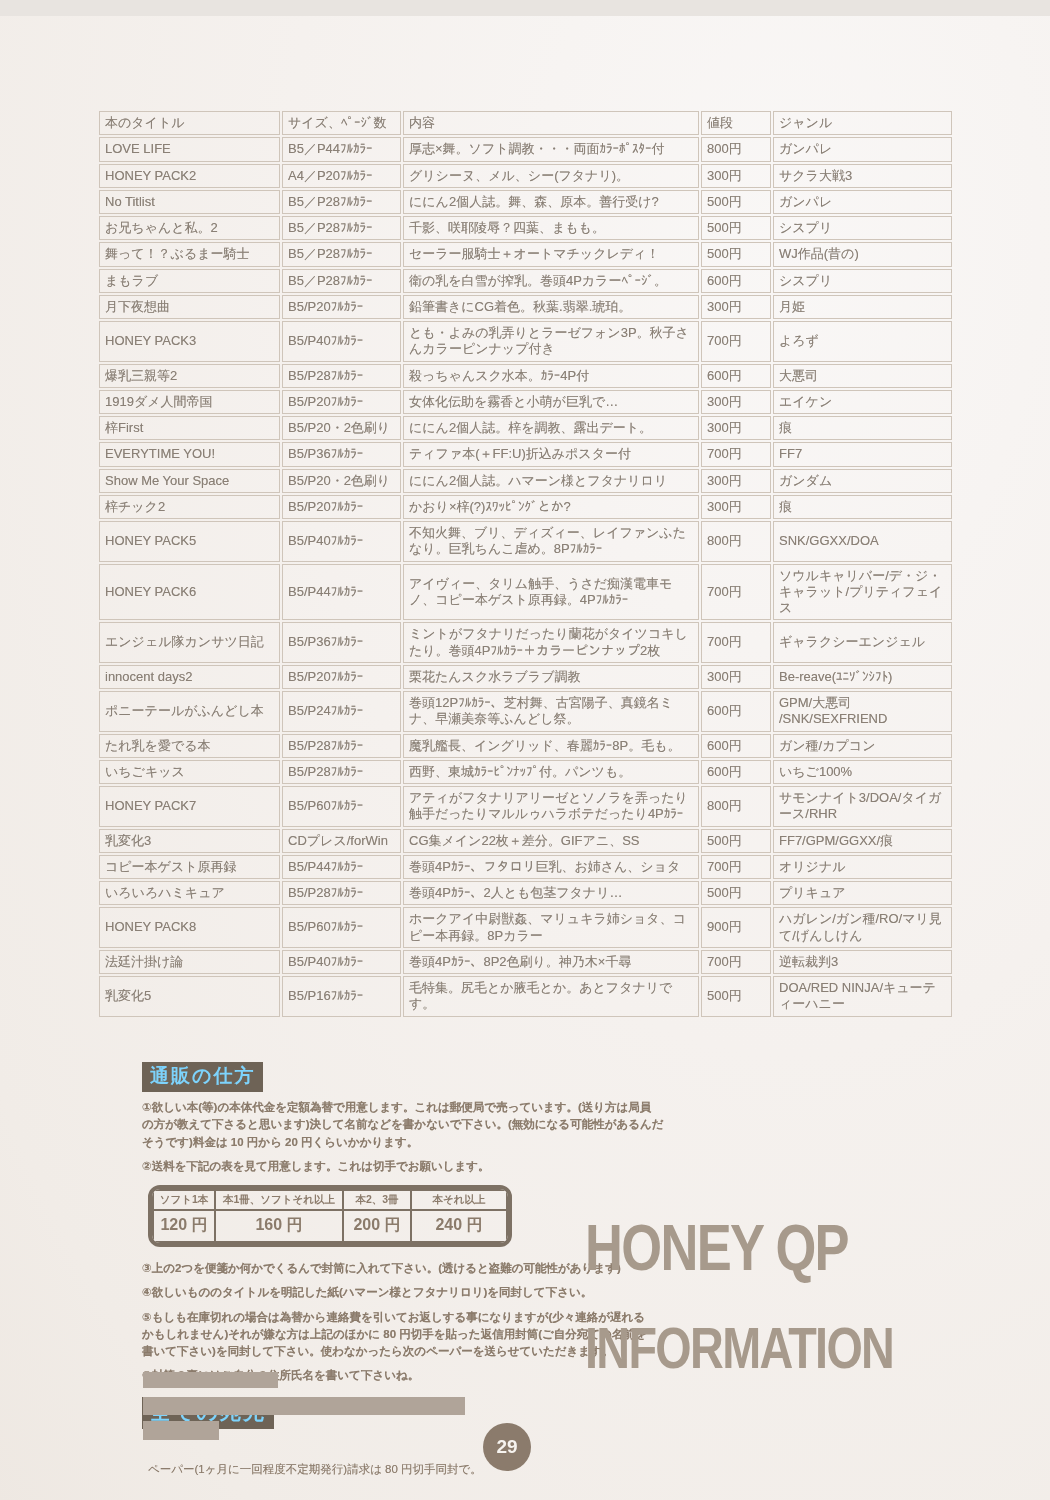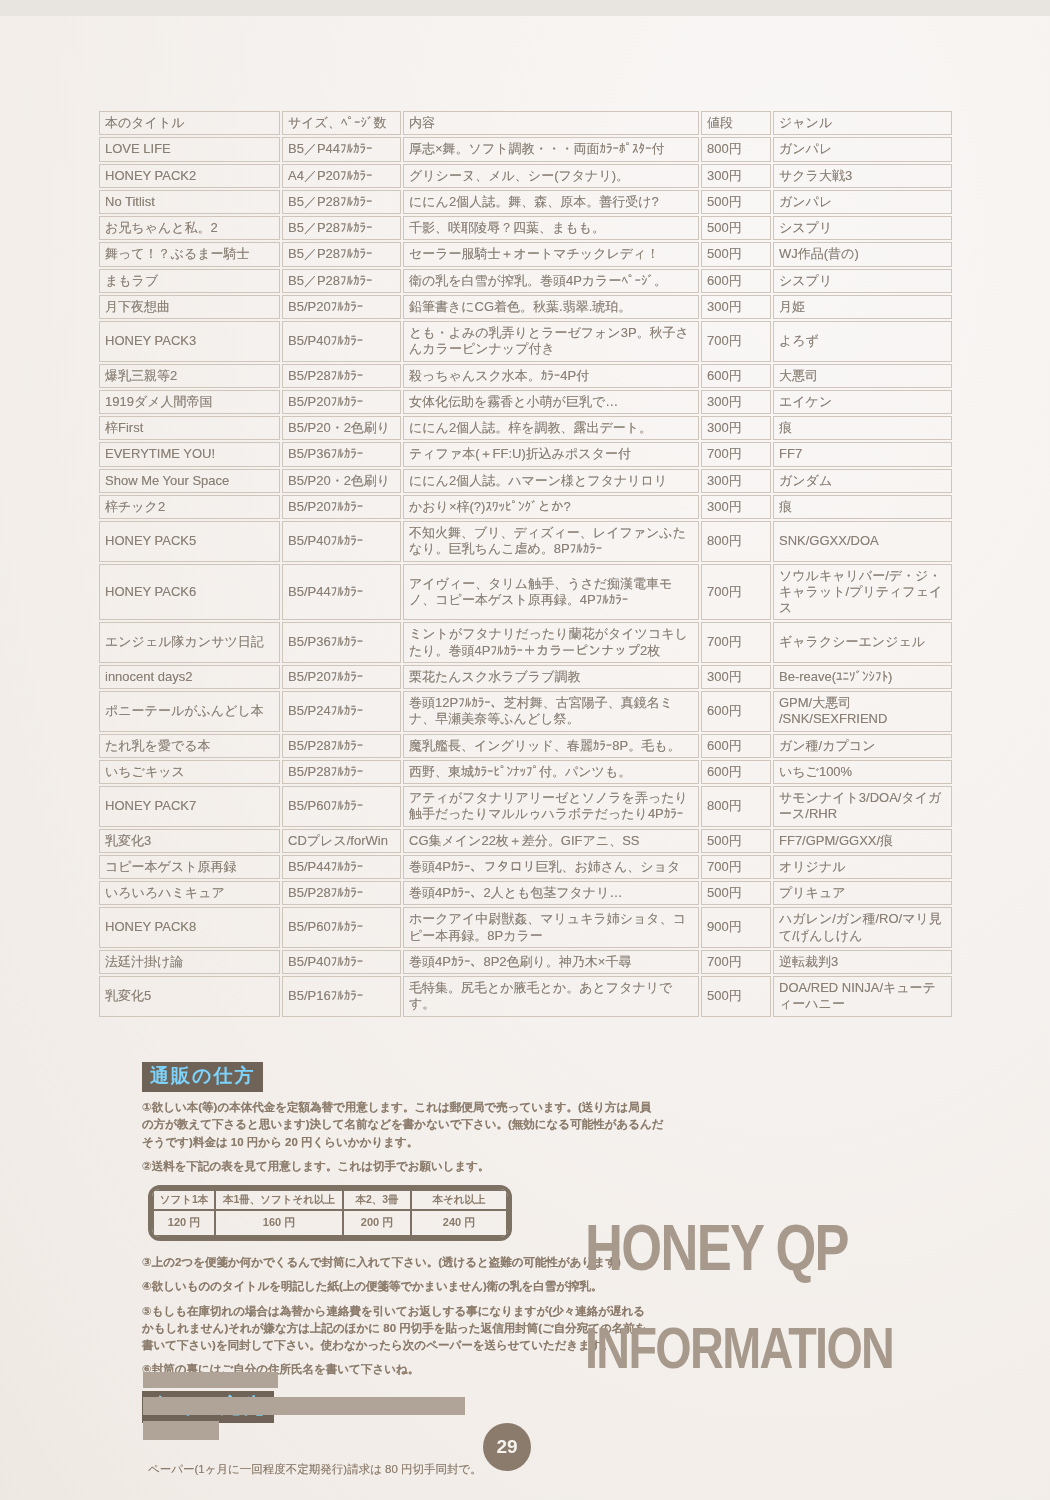--- a/index.html
+++ b/index.html
@@ -37,21 +37,21 @@
   .ship-wrap {
     display:inline-block; border:4px solid #7d7164; border-radius:12px;
     margin:10px 0 2px 6px; overflow:hidden;
   }
   table.shipping { border-collapse:collapse; }
   table.shipping th, table.shipping td {
     border:2px solid #7d7164; text-align:center; font-weight:bold; color:#8b7b6b;
     padding:2px 4px; white-space:nowrap;
   }
   table.shipping th { font-size:10.5px; }
-  table.shipping td { font-size:11px; padding:4px 4px 5px; }
+  table.shipping td { font-size:16px; padding:4px 4px 5px; }
   .sh-c1{width:52px}.sh-c2{width:118px}.sh-c3{width:58px}.sh-c4{width:86px}
   
   .mosaic {
     position:absolute;
     background:
       repeating-linear-gradient(0deg, rgba(110,96,84,.30) 0 9px, rgba(240,235,230,.25) 9px 18px),
       repeating-linear-gradient(90deg, #a2958a 0 11px, #c2b7ac 11px 21px, #8d8074 21px 32px, #cdc3b9 32px 44px, #978a7e 44px 55px, #b9ad a1 55px 66px),
       repeating-linear-gradient(90deg, #a2958a 0 11px, #c2b7ac 11px 21px, #8d8074 21px 32px, #cdc3b9 32px 44px, #978a7e 44px 55px, #b8ac a0 55px 66px);
     background-color:#b0a499;
   }
@@ -320,21 +320,21 @@
           <td>120 円</td>
           <td>160 円</td>
           <td>200 円</td>
           <td>240 円</td>
         </tr>
       </tbody>
         </table>
     </div>
 
     <p class="step">③上の2つを便箋か何かでくるんで封筒に入れて下さい。(透けると盗難の可能性があります)</p>
-    <p class="step">④欲しいもののタイトルを明記した紙(上の便箋等でかまいません)衛の乳を白雪が搾乳。</p>
+    <p class="step">④欲しいもののタイトルを明記した紙(ハマーン様とフタナリロリ)を同封して下さい。</p>
     <p class="step">⑤もしも在庫切れの場合は為替から連絡費を引いてお返しする事になりますが(少々連絡が遅れる
 かもしれません)それが嫌な方は上記のほかに 80 円切手を貼った返信用封筒(ご自分宛ての名前を
 書いて下さい)を同封して下さい。使わなかったら次のペーパーを送らせていただきます。</p>
     <p class="step">⑥封筒の裏にはご自分の住所氏名を書いて下さいね。</p>
     <div class="section-label address-label">全ての宛先</div>
   </section>
 
   <div class="mosaic mosaic-1"></div>
   <div class="mosaic mosaic-2"></div>
   <div class="mosaic mosaic-3"></div>

